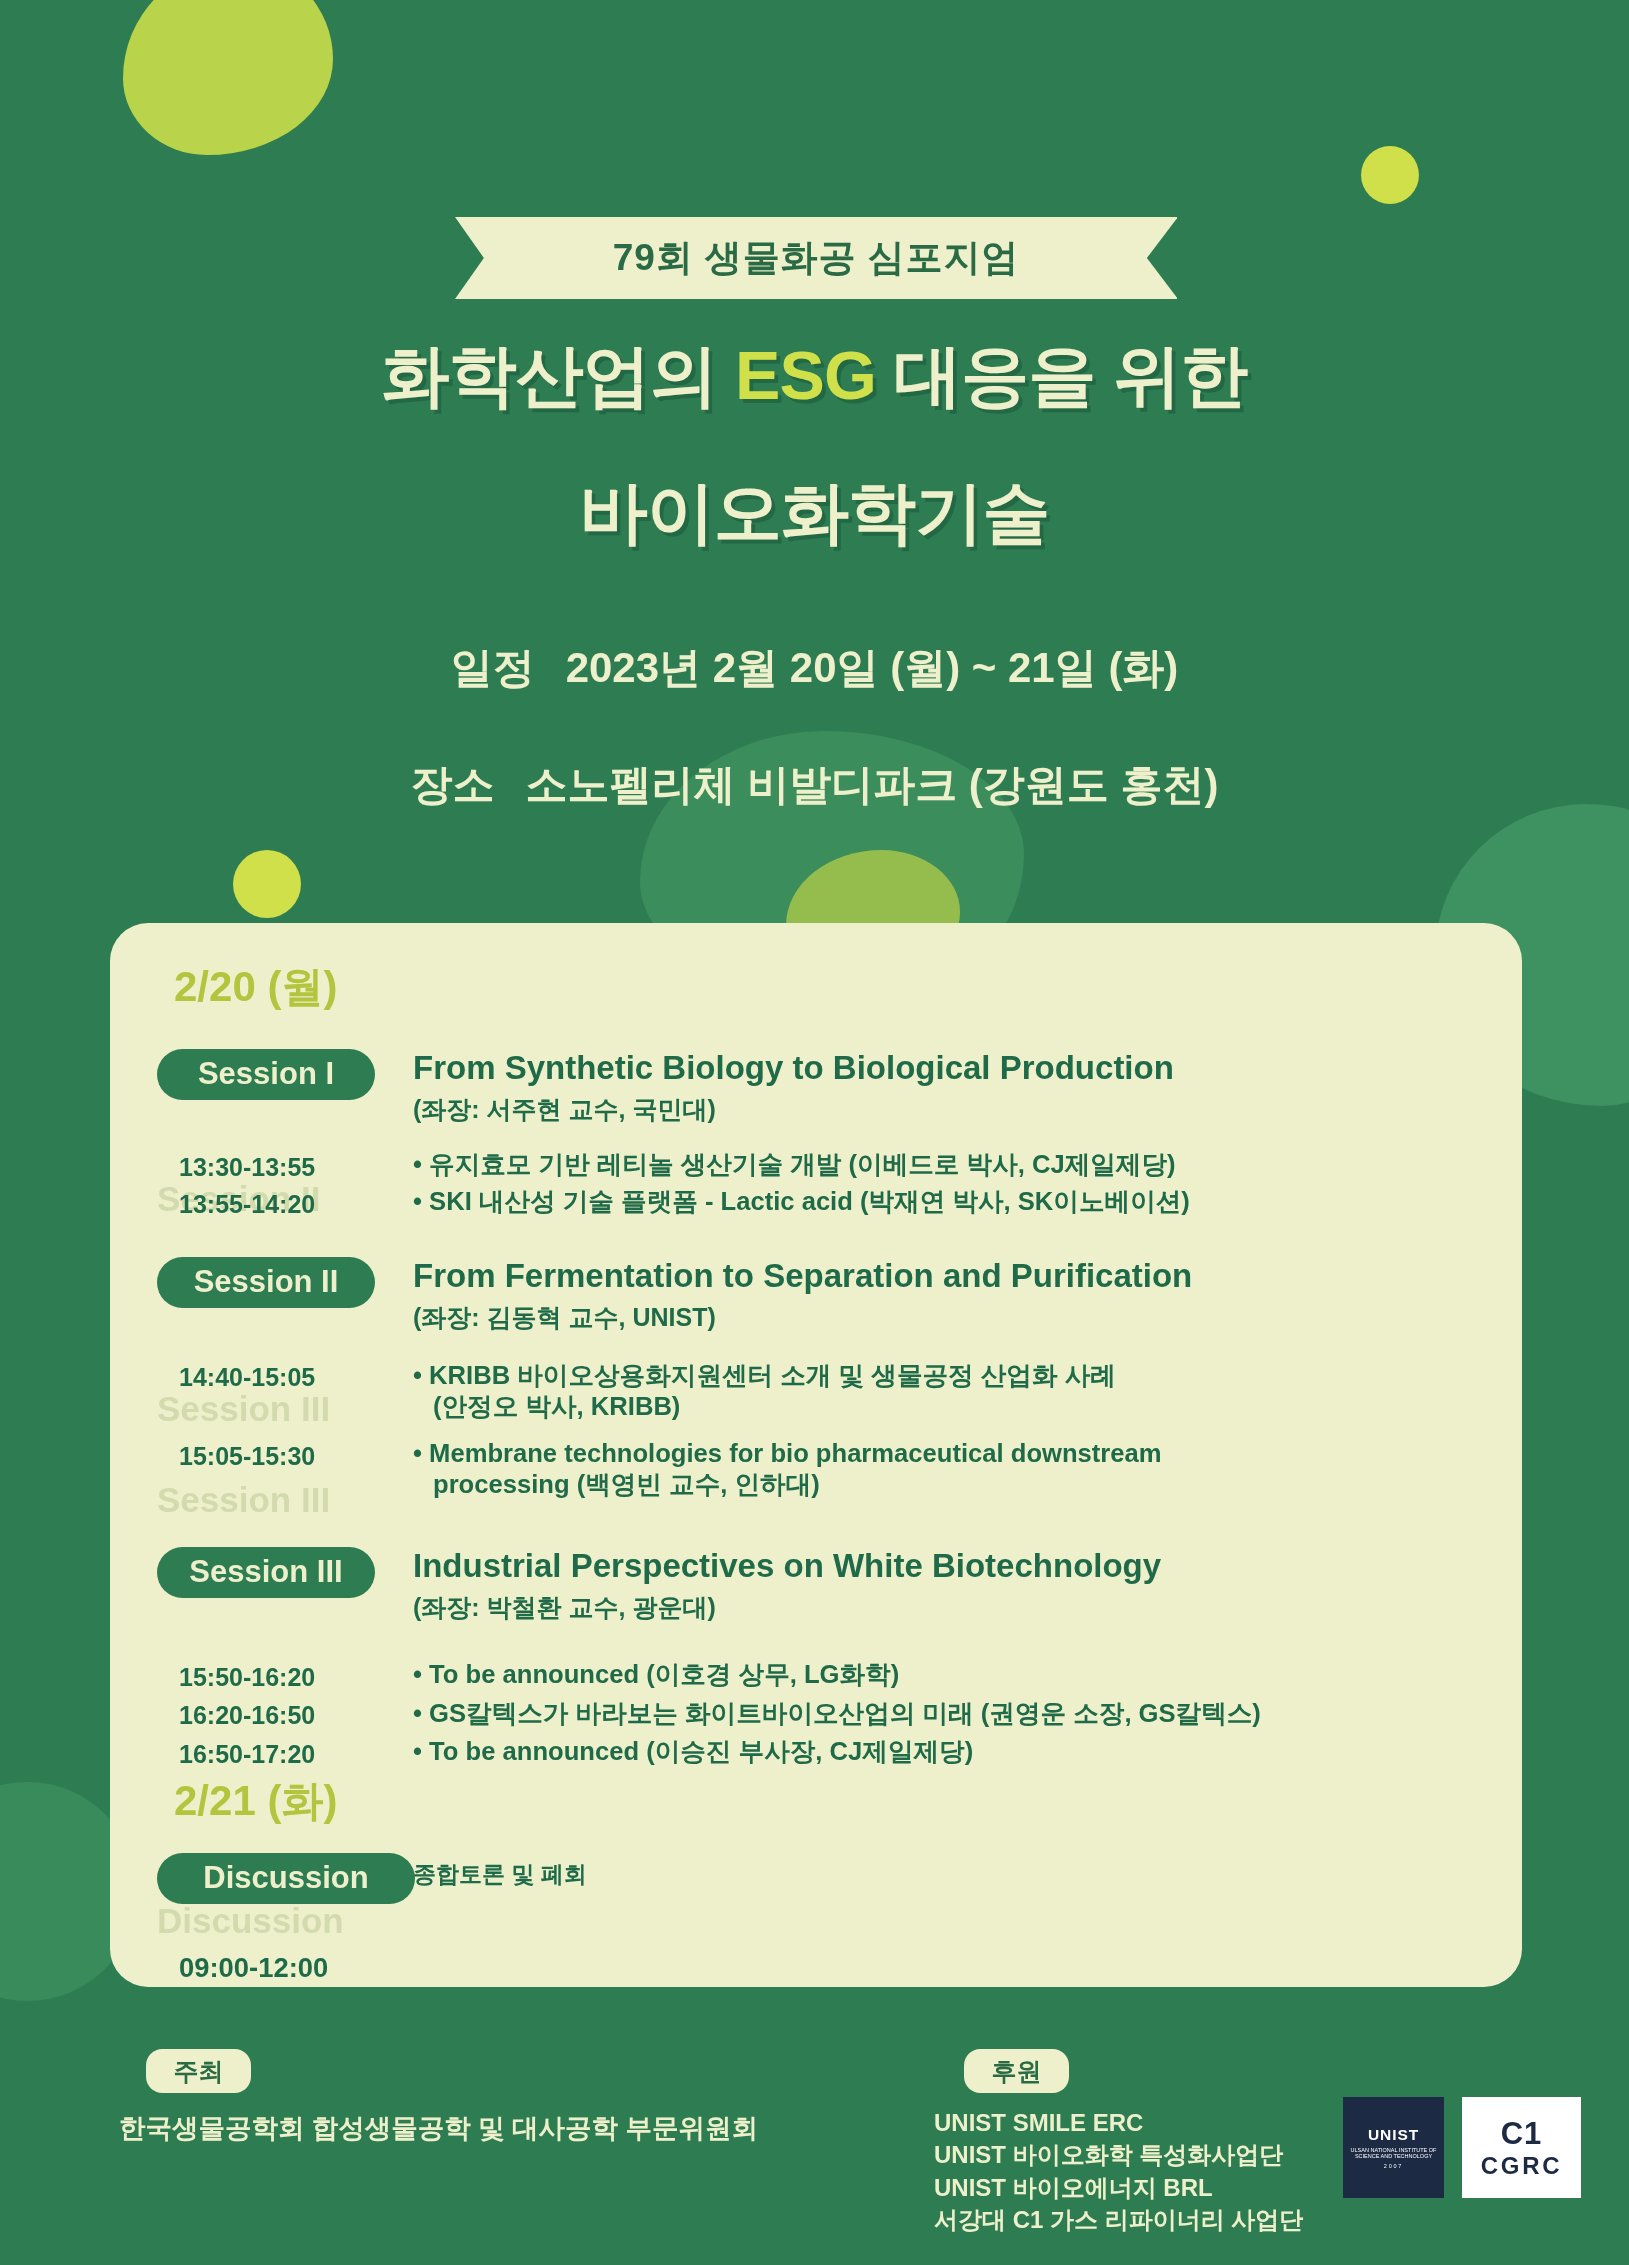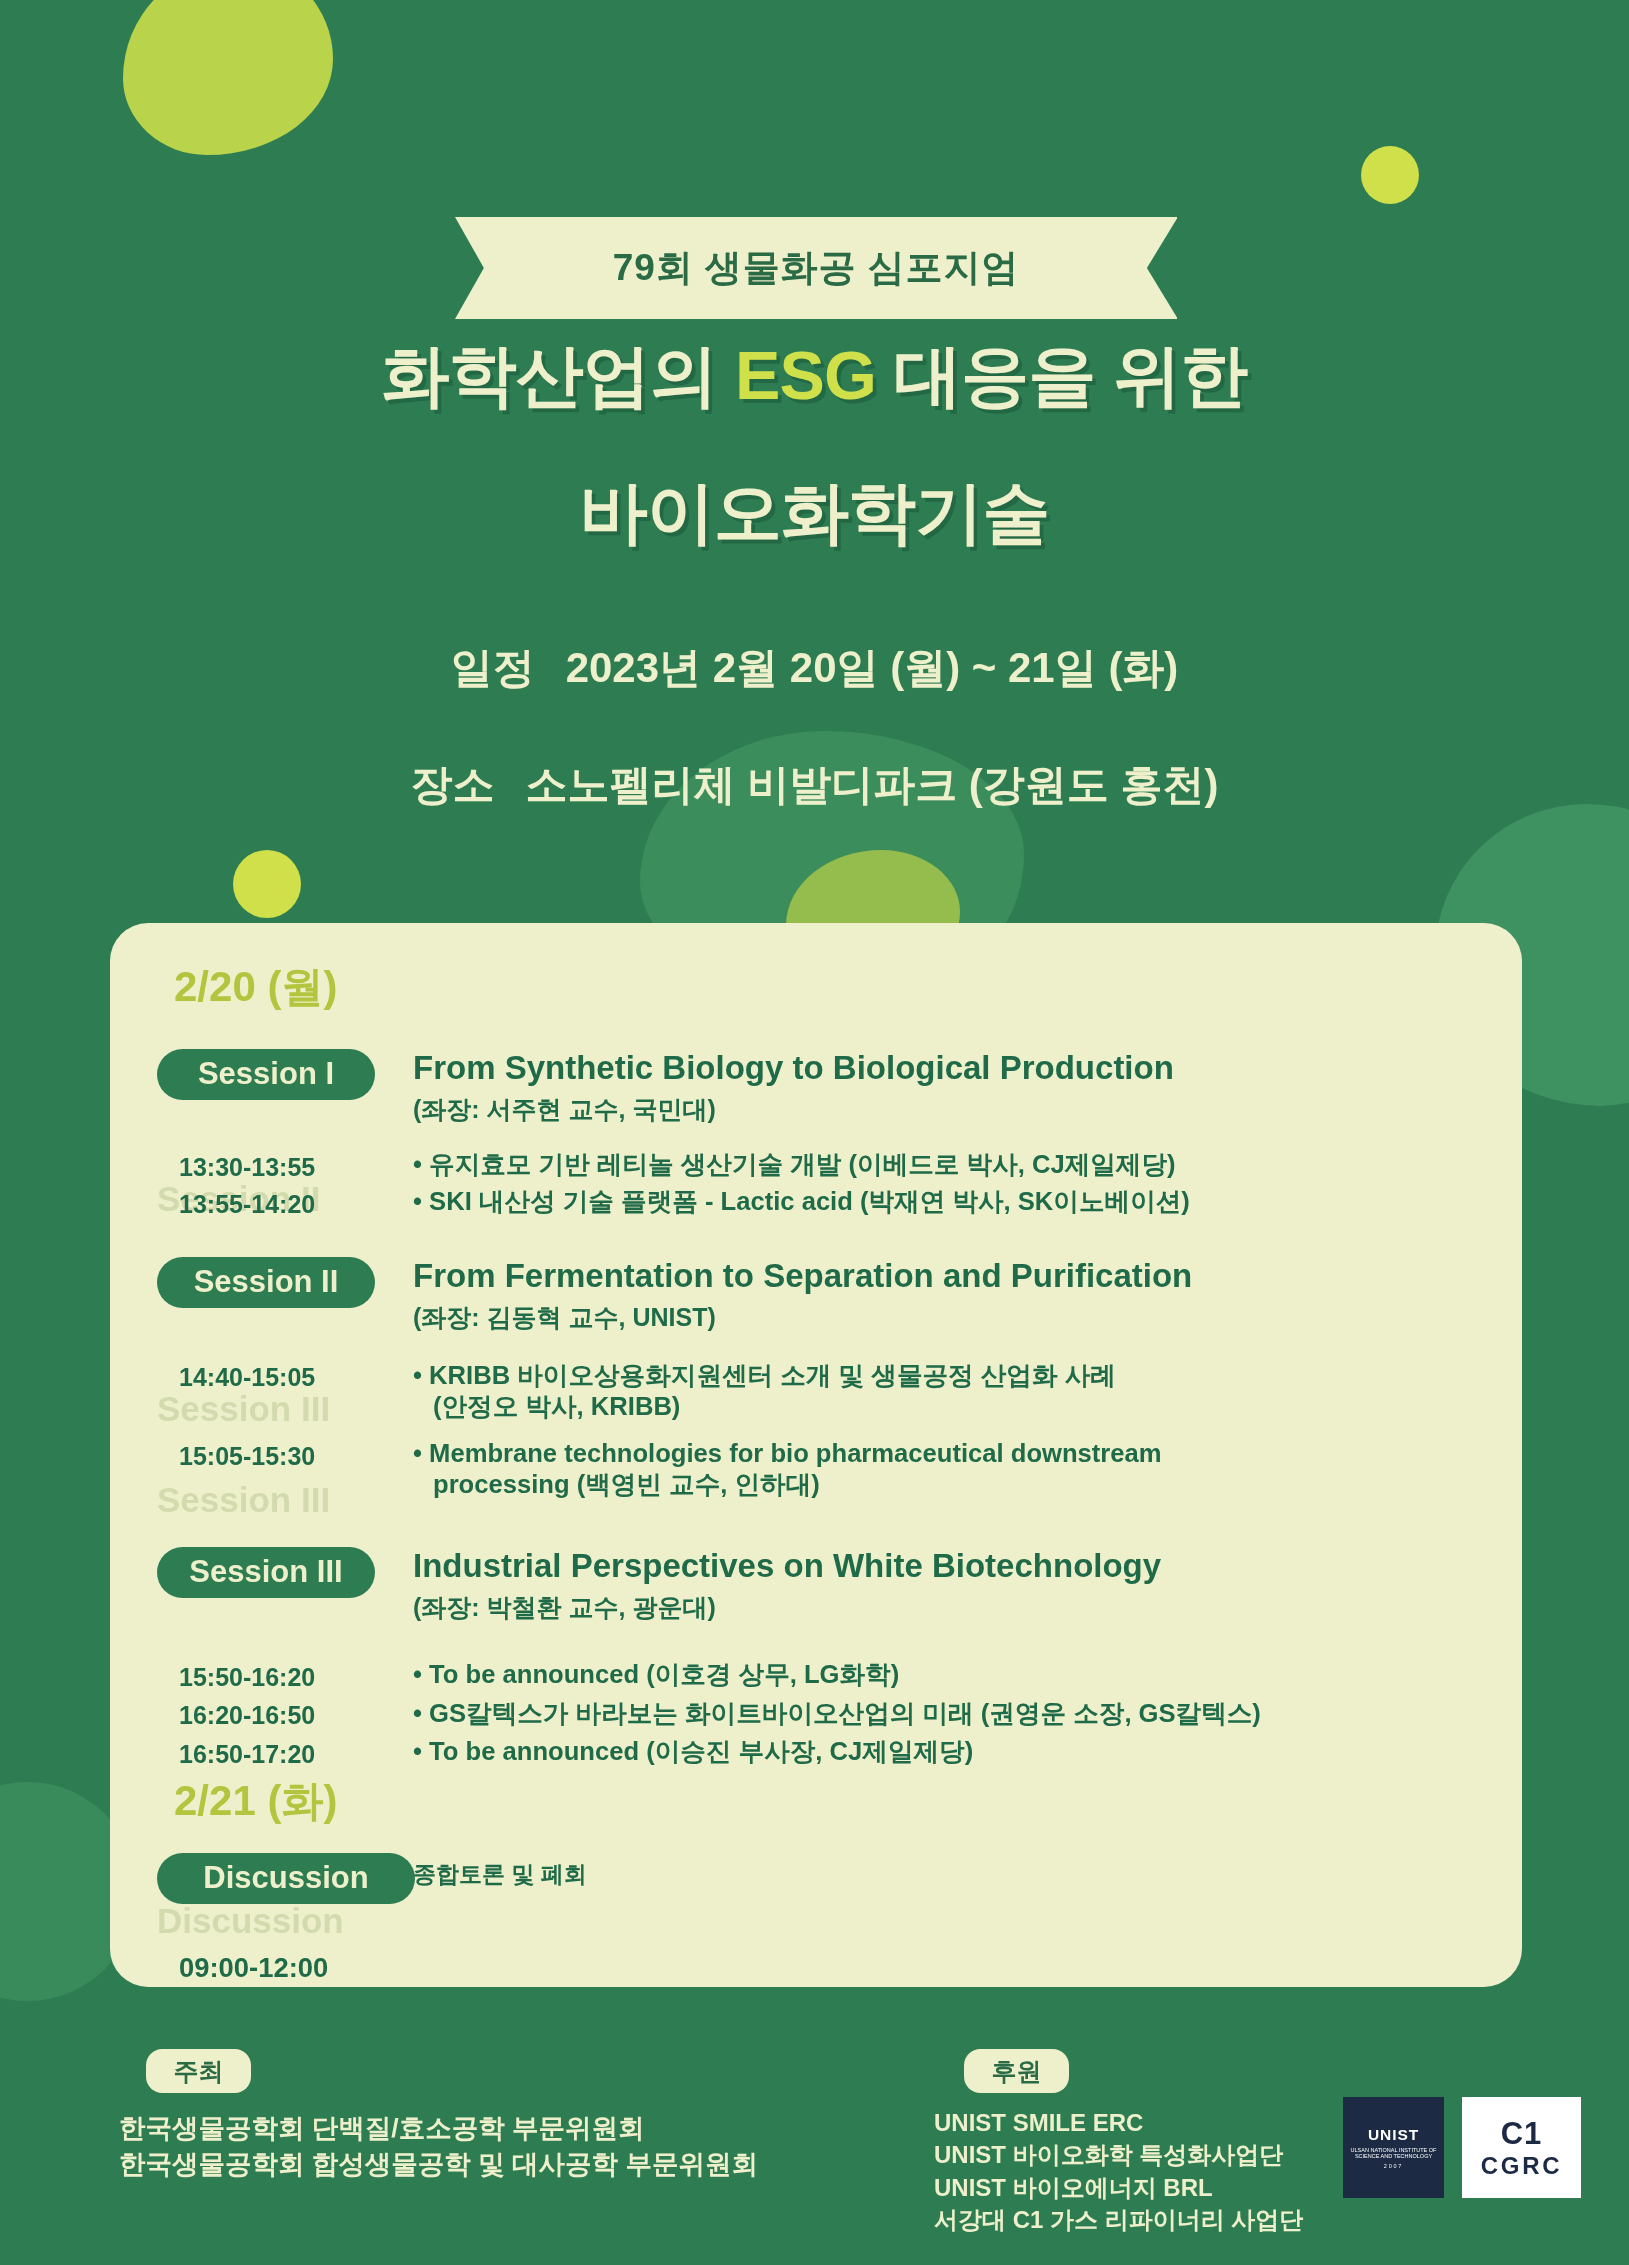--- a/index.html
+++ b/index.html
@@ -59,21 +59,21 @@
   #blob-bottom-left {
     width: 219px; height: 219px;
     left: -82px; top: 1782px;
     background: #3a8b5b;
   }
 
   
   #ribbon {
     position: absolute;
     left: 455px; top: 217px;
-    width: 722px; height: 102px;
+    width: 722px; height: 82px;
     background: #eef0cb;
     display: flex;
     align-items: center;
     justify-content: center;
     clip-path: polygon(0 0, 100% 0, 100% 100%, 0 100%, 4% 50%);
   }
   #ribbon::after {
     content: "";
     position: absolute;
     right: -0.9px; top: 0;
@@ -376,21 +376,20 @@
 
 <div class="day-label" id="day-2">2/21 (화)</div>
 <div class="pill" id="pill-d">Discussion</div>
 <div id="disc-text">종합토론 및 폐회</div>
 <div id="disc-time">09:00-12:00</div>
 
 <div class="tag" id="tag-host">주최</div>
 <div class="tag" id="tag-sponsor">후원</div>
 
 <div class="footer-list" id="host-list">
-  <div>한국생물공학회 단백질/효소공학 부문위원회</div>
   <div>한국생물공학회 합성생물공학 및 대사공학 부문위원회</div>
 </div>
 
 <div class="footer-list" id="sponsor-list">
   <div>UNIST SMILE ERC</div>
   <div>UNIST 바이오화학 특성화사업단</div>
   <div>UNIST 바이오에너지 BRL</div>
   <div>서강대 C1 가스 리파이너리 사업단</div>
 </div>
 

